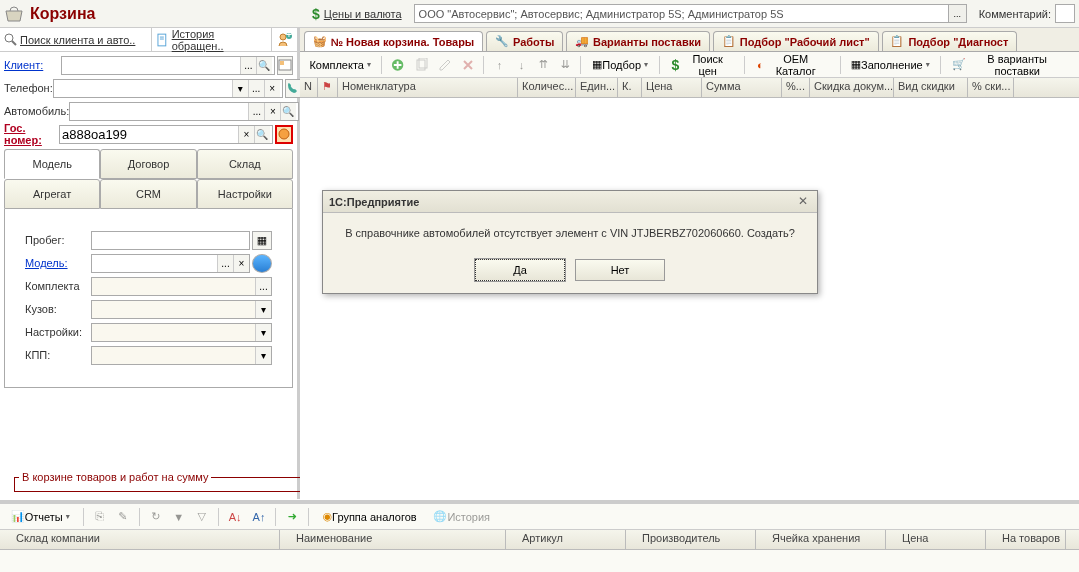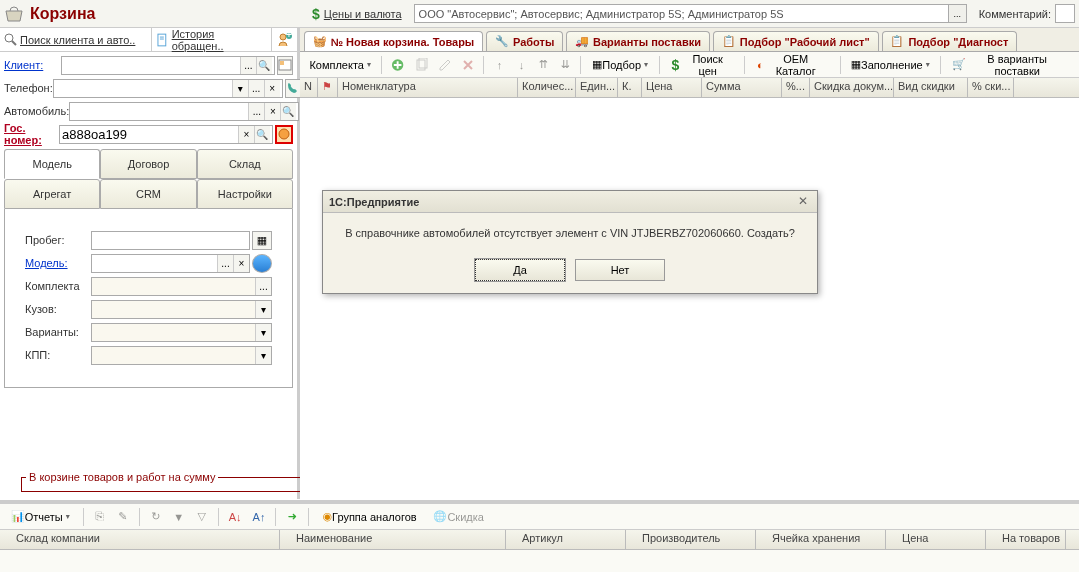--- a/index.html
+++ b/index.html
@@ -47,21 +47,21 @@
 .tab-content { border: 1px solid #aaa; border-top: none; padding: 20px; background: #fff; }
 .tc-row { display: flex; align-items: center; height: 22px; margin-bottom: 1px; }
 .tc-label { width: 66px; color: #333; }
 .tc-label.link { color: #0033cc; text-decoration: underline; }
 .tc-input { flex: 1; height: 19px; border: 1px solid #aaa; background: #faf8ef; display: flex; align-items: center; }
 .tc-input.white { background: #fff; }
 .tc-mini { width: 16px; height: 17px; border: none; border-left: 1px solid #ccc; background: #f5f5f0; font-size: 10px; }
 .globe-btn { width: 20px; height: 19px; margin-left: 2px; border: 1px solid #aaa; border-radius: 50%; background: linear-gradient(#5bb5ff,#2a7fd4); display: inline-flex; cursor: pointer; }
 .grid-btn { width: 20px; height: 19px; margin-left: 2px; border: 1px solid #aaa; background: #f5f5f0; }
 
-.basket-total { margin: 8px 4px 4px 19px; border: 1px solid #8b0000; padding: 4px; position: absolute; bottom: 76px; left: 2px; width: 292px; }
+.basket-total { margin: 8px 4px 4px 12px; border: 1px solid #8b0000; padding: 4px; position: absolute; bottom: 76px; left: 2px; width: 292px; }
 .basket-total legend { font-size: 11px; color: #8b0000; padding: 0 3px; }
 .total-val { text-align: right; font-size: 22px; font-weight: bold; color: #8b0000; }
 
 .right-panel { flex: 1; display: flex; flex-direction: column; }
 .doc-tabs { display: flex; height: 24px; background: #f0eee4; border-bottom: 1px solid #aaa; padding-left: 4px; padding-top: 3px; }
 .doc-tab { display: flex; align-items: center; padding: 2px 8px; border: 1px solid #aaa; border-bottom: none; border-radius: 4px 4px 0 0; margin-right: 3px; background: linear-gradient(#fafaef,#eceadb); cursor: pointer; white-space: nowrap; }
 .doc-tab.active { background: #fff; }
 .doc-tab .tab-ico { margin-right: 4px; display: inline-flex; }
 .doc-tab .tab-text { font-weight: bold; color: #8b0000; }
 
@@ -237,21 +237,21 @@
               </div>
             </div>
           <div class="tc-row">
               <span class="tc-label">Кузов:</span>
               <div class="tc-input">
                 <span style="flex:1"></span>
                 <button class="tc-mini">▾</button>
               </div>
             </div>
           <div class="tc-row">
-              <span class="tc-label">Варианты:</span>
+              <span class="tc-label">Настройки:</span>
               <div class="tc-input">
                 <span style="flex:1"></span>
                 <button class="tc-mini">▾</button>
               </div>
             </div>
           <div class="tc-row">
               <span class="tc-label">КПП:</span>
               <div class="tc-input">
                 <span style="flex:1"></span>
                 <button class="tc-mini">▾</button>
@@ -404,21 +404,21 @@
     <button class="tb-btn">
         <span style="color:#3a3">➜</span>
       </button>
     <span class="tb-sep"></span>
     <button class="tb-btn text-btn">
         <span style="color:#d80">◉</span>
         <span>Группа аналогов</span>
       </button>
     <button class="tb-btn text-btn faded">
         <span>🌐</span>
-        <span>Скидка</span>
+        <span>История</span>
       </button>
   </div>
   <div class="bb-header">
     <div class="bb-cell" style="width:280px">Склад компании</div>
     <div class="bb-cell" style="width:226px">Наименование</div>
     <div class="bb-cell" style="width:120px">Артикул</div>
     <div class="bb-cell" style="width:130px">Производитель</div>
     <div class="bb-cell" style="width:130px">Ячейка хранения</div>
     <div class="bb-cell" style="width:100px">Цена</div>
     <div class="bb-cell" style="width:80px">На товаров</div>

